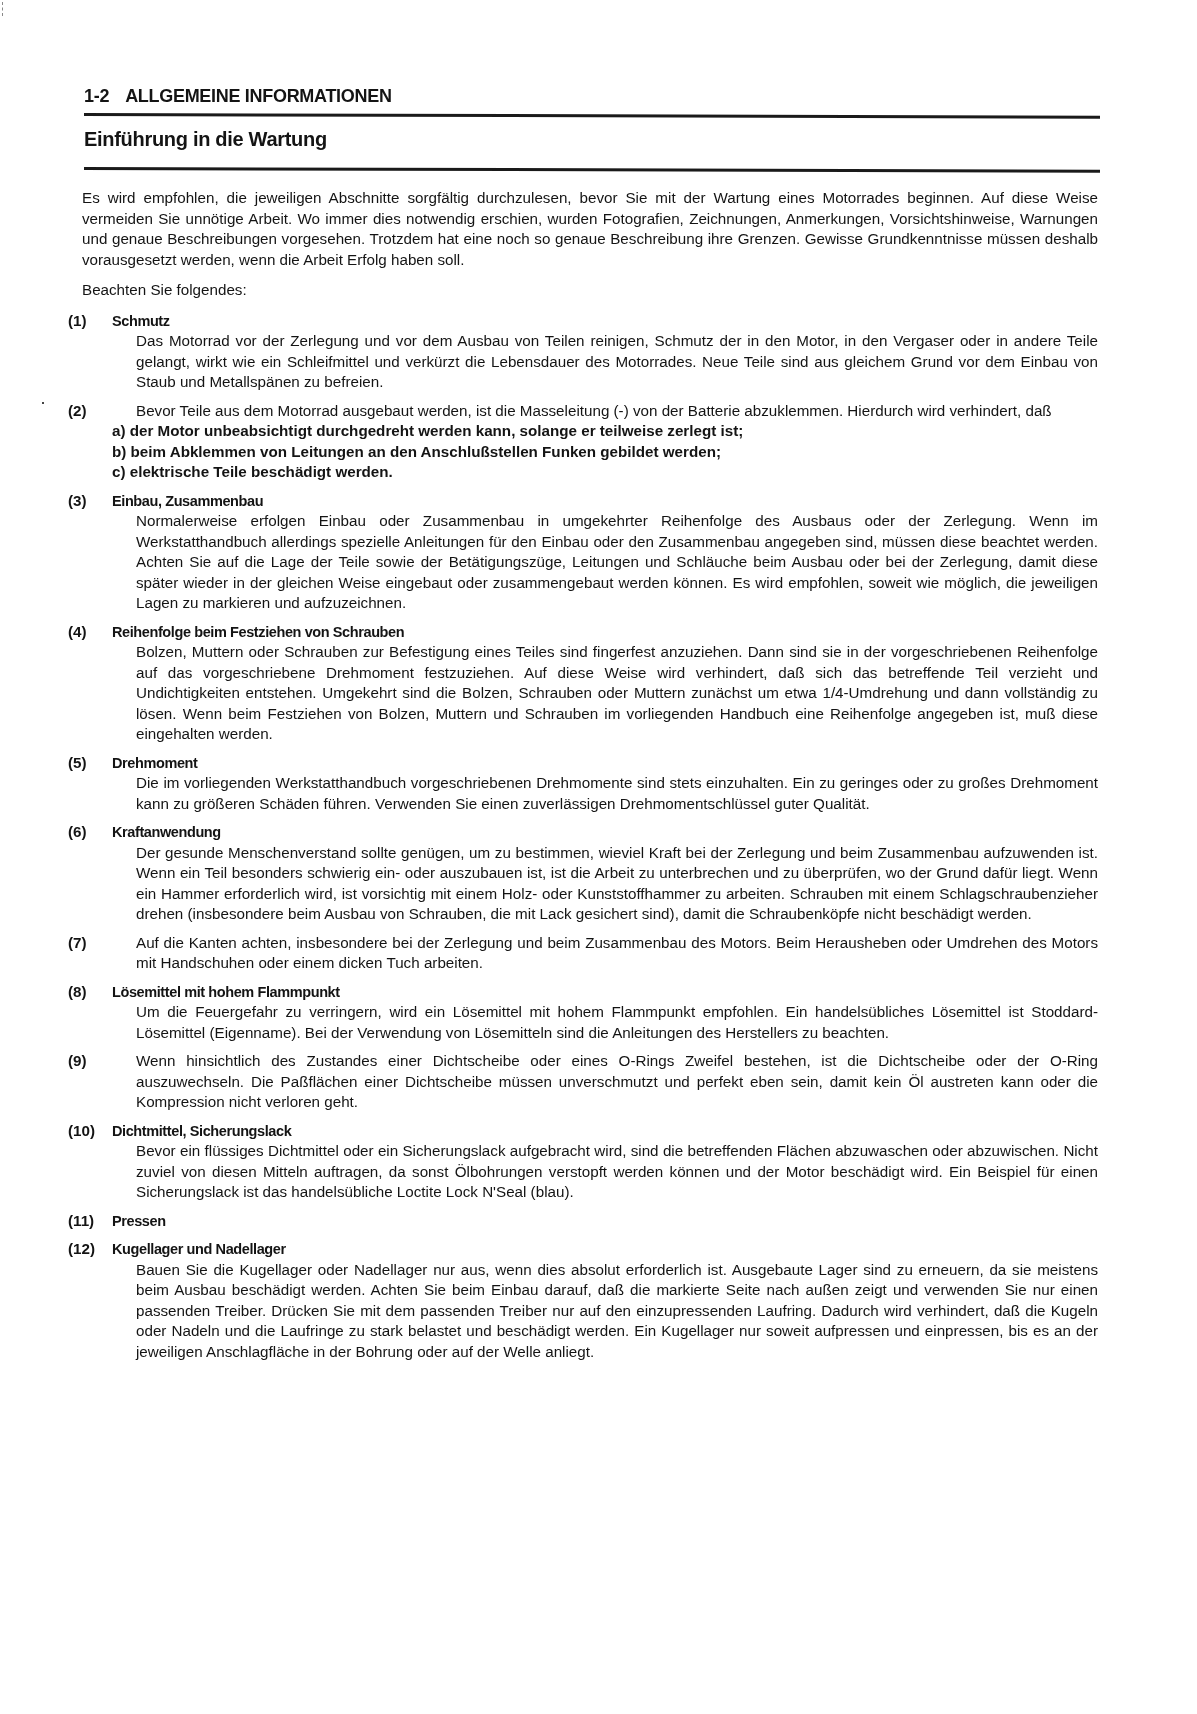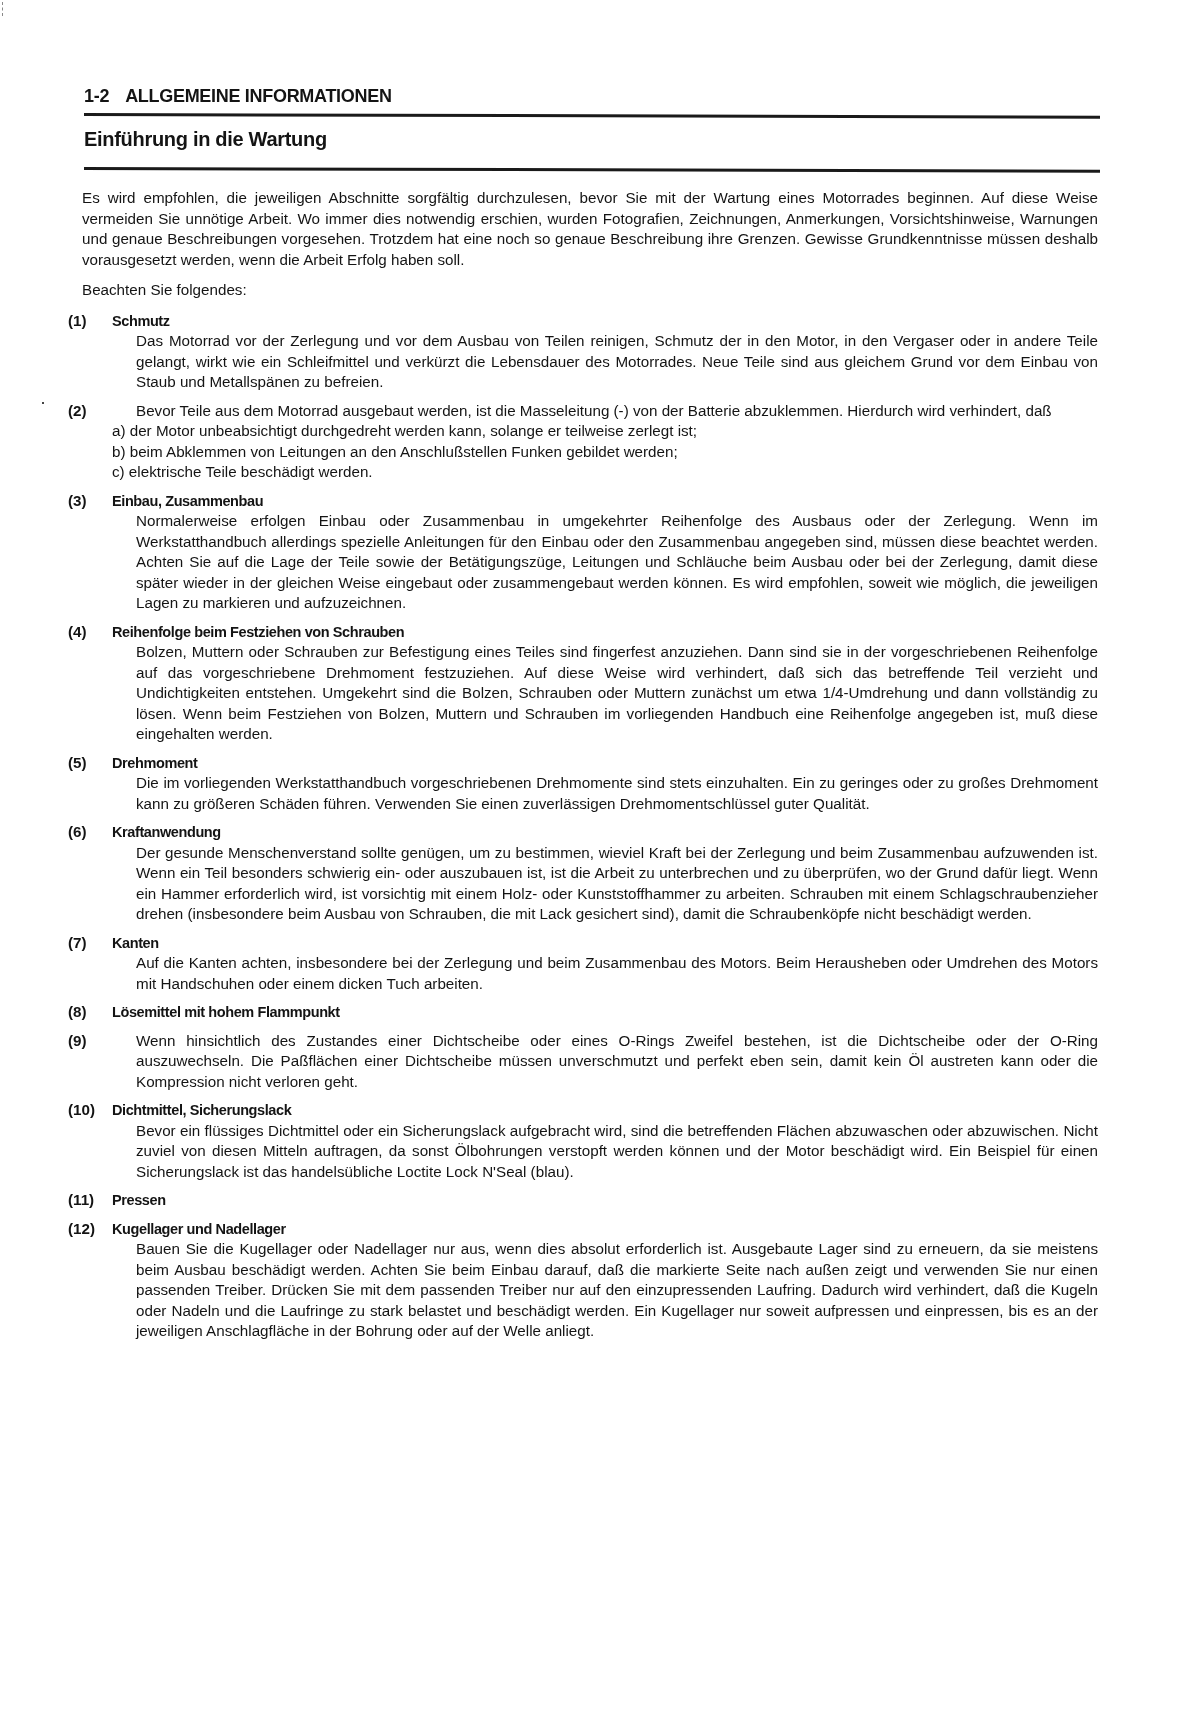--- a/index.html
+++ b/index.html
@@ -19,21 +19,21 @@
     font-size: 20px; font-weight: bold; letter-spacing: -0.3px;
   }
   .rule2 { position: absolute; left: 84px; top: 167px; width: 1016px; height: 3px; background: #1a1a1a; transform: rotate(0.15deg); transform-origin: left; }
   .content { position: absolute; left: 82px; top: 188px; width: 1016px; font-size: 15.2px; line-height: 20.5px; }
   .intro { text-align: justify; margin: 0 0 10px 0; }
   .lead { margin: 0 0 10px 0; }
   .item { position: relative; margin: 0 0 8px 0; padding-left: 30px; }
   .item .no { position: absolute; left: -14px; top: 0; font-weight: bold; width: 40px; }
   .item .head { font-weight: bold; font-size: 14.5px; letter-spacing: -0.4px; }
   .item .body { text-align: justify; margin-left: 24px; }
-  .item .sub { margin: 0; }
+  .item .sub { margin: 0; font-weight: bold; }
   .stray { position: absolute; left: 42px; top: 402px; width: 2px; height: 2px; background: #444; }
   .marks { position: absolute; left: 2px; top: 2px; width: 2px; height: 14px; border-left: 1px dashed #888; }
 </style>
 </head>
 <body>
 
 <div class="page">
   <div class="marks"></div>
   <div class="stray"></div>
 
@@ -83,27 +83,27 @@
     </div>
 
     <div class="item">
       <span class="no">(6)</span>
       <div class="head">Kraftanwendung</div>
       <div class="body">Der gesunde Menschenverstand sollte genügen, um zu bestimmen, wieviel Kraft bei der Zerlegung und beim Zusammenbau aufzuwenden ist. Wenn ein Teil besonders schwierig ein- oder auszubauen ist, ist die Arbeit zu unterbrechen und zu überprüfen, wo der Grund dafür liegt. Wenn ein Hammer erforderlich wird, ist vorsichtig mit einem Holz- oder Kunststoffhammer zu arbeiten. Schrauben mit einem Schlagschraubenzieher drehen (insbesondere beim Ausbau von Schrauben, die mit Lack gesichert sind), damit die Schraubenköpfe nicht beschädigt werden.</div>
     </div>
 
     <div class="item">
       <span class="no">(7)</span>
-      <div class="head">Kanten</div>
       <div class="body">Auf die Kanten achten, insbesondere bei der Zerlegung und beim Zusammenbau des Motors. Beim Herausheben oder Umdrehen des Motors mit Handschuhen oder einem dicken Tuch arbeiten.</div>
     </div>
 
     <div class="item">
       <span class="no">(8)</span>
       <div class="head">Lösemittel mit hohem Flammpunkt</div>
+      <div class="body">Um die Feuergefahr zu verringern, wird ein Lösemittel mit hohem Flammpunkt empfohlen. Ein handelsübliches Lösemittel ist Stoddard-Lösemittel (Eigenname). Bei der Verwendung von Lösemitteln sind die Anleitungen des Herstellers zu beachten.</div>
     </div>
 
     <div class="item">
       <span class="no">(9)</span>
       <div class="body">Wenn hinsichtlich des Zustandes einer Dichtscheibe oder eines O-Rings Zweifel bestehen, ist die Dichtscheibe oder der O-Ring auszuwechseln. Die Paßflächen einer Dichtscheibe müssen unverschmutzt und perfekt eben sein, damit kein Öl austreten kann oder die Kompression nicht verloren geht.</div>
     </div>
 
     <div class="item">
       <span class="no">(10)</span>
       <div class="head">Dichtmittel, Sicherungslack</div>

